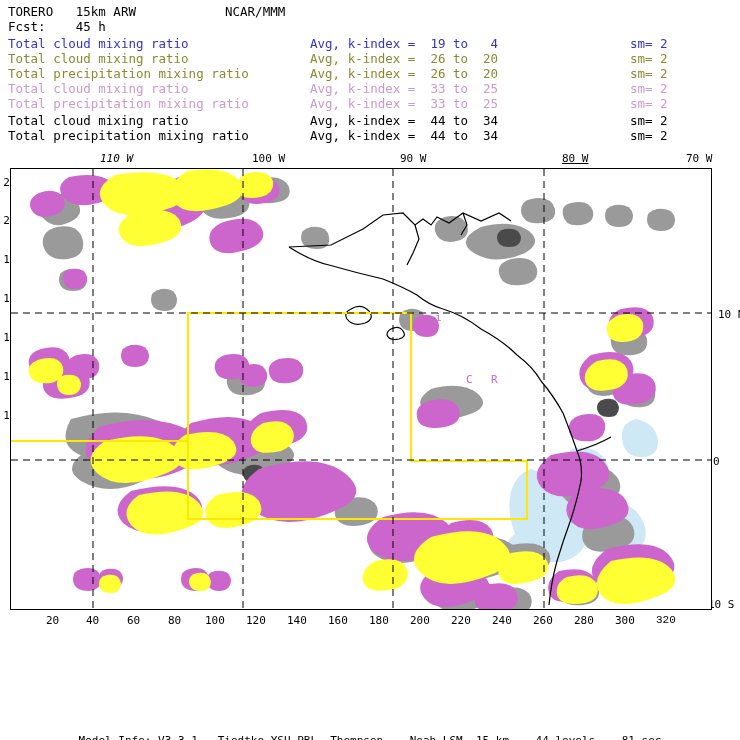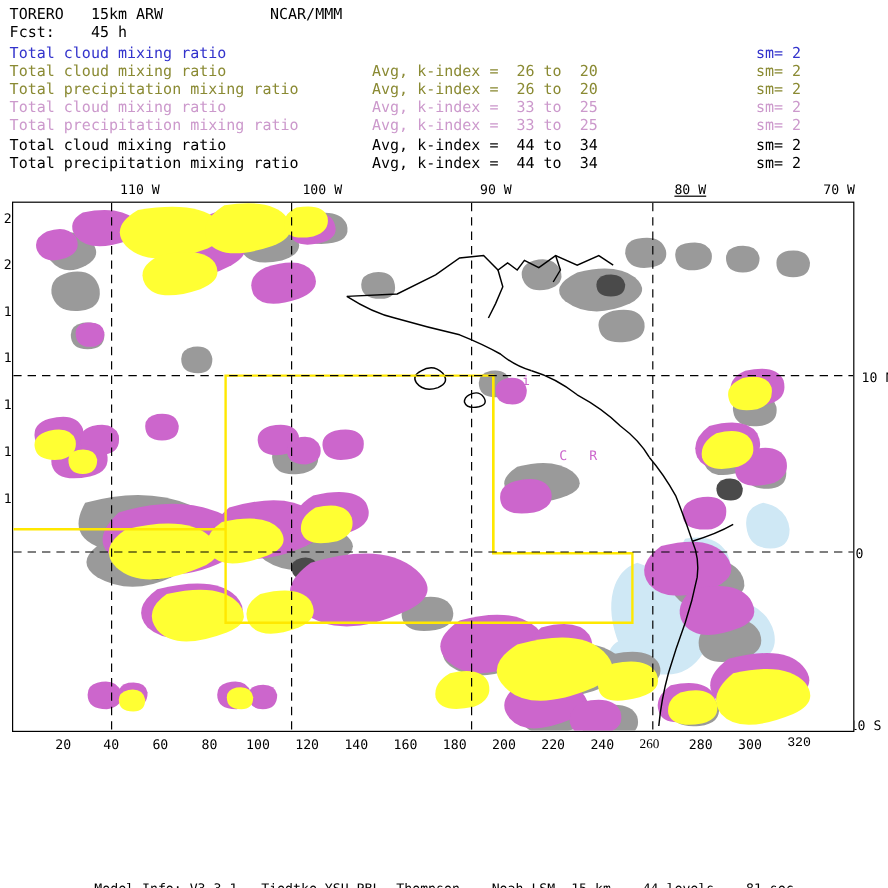--- a/index.html
+++ b/index.html
@@ -26,20 +26,21 @@
 
 <div class="page">
 
   <div class="hdr">
     <div class="row c-black" style="left:8px; top:4px;">TORERO   15km ARW</div>
     <div class="row c-black" style="left:225px;top:4px;text-align:center;">NCAR/MMM</div>
 
     <div class="row c-black" style="left:8px; top:19px;">Fcst:    45 h</div>
 
     <div class="row" style="left:8px; top:36px;color:#3333cc">Total cloud mixing ratio</div>
+    <div class="row" style="left:310px;top:36px;color:#3333cc">Avg, k-index =  19 to   4</div>
     <div class="row" style="left:630px;top:36px;color:#3333cc">sm= 2</div>
 
     <div class="row" style="left:8px; top:51px;color:#8a8a33">Total cloud mixing ratio</div>
     <div class="row" style="left:310px;top:51px;color:#8a8a33">Avg, k-index =  26 to  20</div>
     <div class="row" style="left:630px;top:51px;color:#8a8a33">sm= 2</div>
 
     <div class="row" style="left:8px; top:66px;color:#8a8a33">Total precipitation mixing ratio</div>
     <div class="row" style="left:310px;top:66px;color:#8a8a33">Avg, k-index =  26 to  20</div>
     <div class="row" style="left:630px;top:66px;color:#8a8a33">sm= 2</div>
 
@@ -53,21 +54,21 @@
 
     <div class="row c-black" style="left:8px; top:113px;">Total cloud mixing ratio</div>
     <div class="row c-black" style="left:310px;top:113px;">Avg, k-index =  44 to  34</div>
     <div class="row c-black" style="left:630px;top:113px;">sm= 2</div>
 
     <div class="row c-black" style="left:8px; top:128px;">Total precipitation mixing ratio</div>
     <div class="row c-black" style="left:310px;top:128px;">Avg, k-index =  44 to  34</div>
     <div class="row c-black" style="left:630px;top:128px;">sm= 2</div>
   </div>
 
-  <div class="axlabel" style="left:100px;top:152px;">110 W</div>
+  <div class="axlabel" style="left:100px;top:152px;font-style:italic;">110 W</div>
   <div class="axlabel" style="left:252px;top:152px;">100 W</div>
   <div class="axlabel" style="left:400px;top:152px;">90 W</div>
   <div class="axlabel" style="left:562px;top:152px;text-decoration:underline;">80 W</div>
   <div class="axlabel" style="left:686px;top:152px;">70 W</div>
 
   <div class="axlabel" style="left:718px;top:308px;">10 N</div>
   <div class="axlabel" style="left:713px;top:455px;">0</div>
   <div class="axlabel" style="left:708px;top:598px;">10 S</div>
 
   <div class="axlabel" style="left:-15px;top:176px;width:38px;text-align:right;">220</div>
@@ -87,21 +88,21 @@
   <div class="axlabel" style="left:127px;top:614px;">60</div>
   <div class="axlabel" style="left:168px;top:614px;">80</div>
   <div class="axlabel" style="left:205px;top:614px;">100</div>
   <div class="axlabel" style="left:246px;top:614px;">120</div>
   <div class="axlabel" style="left:287px;top:614px;">140</div>
   <div class="axlabel" style="left:328px;top:614px;">160</div>
   <div class="axlabel" style="left:369px;top:614px;">180</div>
   <div class="axlabel" style="left:410px;top:614px;">200</div>
   <div class="axlabel" style="left:451px;top:614px;">220</div>
   <div class="axlabel" style="left:492px;top:614px;">240</div>
-  <div class="axlabel" style="left:533px;top:614px;font-family:Liberation Serif, serif;">260</div>
+  <div class="axlabel" style="left:533px;top:614px;">260</div>
   <div class="axlabel" style="left:574px;top:614px;">280</div>
   <div class="axlabel" style="left:615px;top:614px;">300</div>
   <div class="axlabel" style="left:656px;top:614px;font-family:Liberation Mono, monospace;">320</div>
 
   <div class="plot">
     <svg width="700" height="440" viewBox="0 0 700 440">
 
       <g fill="#cfe8f5">
         <path d="M520,300 q30,10 45,30 q20,25 10,45 q-12,20 -35,18 q-25,-2 -35,-25 q-10,-25 -5,-45 q5,-18 20,-23 z"></path>
         <path d="M560,280 q25,-5 35,12 q8,18 -6,26 q-18,10 -32,-4 q-10,-14 3,-34 z"></path>

